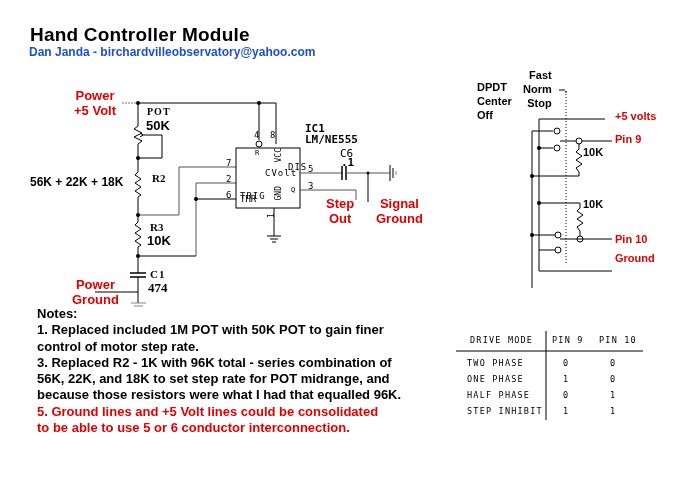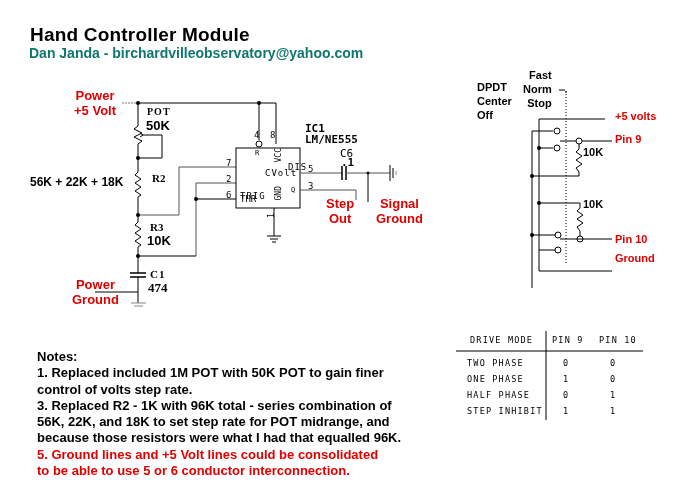--- a/index.html
+++ b/index.html
@@ -1,28 +1,28 @@
 <!DOCTYPE html>
 <html><head>
 <meta charset="utf-8">
 <style>
   html, body { margin:0; padding:0; background:#ffffff; }
   body { width:687px; height:488px; position:relative; overflow:hidden;
          font-family:"Liberation Sans", sans-serif; }
   .abs { position:absolute; white-space:nowrap; }
   .title { left:30px; top:24px; font-size:19px; font-weight:bold; color:#000; letter-spacing:0.2px; }
-  .author { left:29px; top:45px; font-size:14px; font-weight:bold; color:#0f766e; }
+  .author { left:29px; top:45px; font-size:12px; font-weight:bold; color:#1d4ed8; }
   .red { color:#e00000; font-weight:bold; }
   .blk { color:#000; font-weight:bold; }
   .lbl13 { font-size:13px; line-height:15px;text-align:center; }
   .lbl12 { font-size:12px; line-height:14px;text-align:center; }
   .mono { font-family:"DejaVu Sans Mono", monospace; font-size:9px; color:#000; }
   .monob { font-family:"DejaVu Sans Mono", monospace; font-size:11px; font-weight:bold; color:#000; }
   .serifb { font-family:"Liberation Serif", serif; font-weight:bold; color:#000; }
-  .notes { left:37px; top:306px; font-size:13px; font-weight:bold; line-height:16.3px;margin-top:43px; }
+  .notes { left:37px; top:306px; font-size:13px; font-weight:bold; line-height:16.3px; }
   .notes div { white-space:nowrap; }
   .notes .r { color:#e00000; }
   svg.schem { position:absolute; left:0; top:0; }
   .tbl { position:absolute; font-family:"DejaVu Sans Mono", monospace; font-size:8.5px; color:#000; letter-spacing:1.2px; }
 </style>
 </head>
 <body>
 
 <div class="abs title">Hand Controller Module</div>
 <div class="abs author">Dan Janda - birchardvilleobservatory@yahoo.com</div>
@@ -182,21 +182,21 @@
 <div class="abs red" style="left:615px;top:110px;font-size:11px;">+5 volts</div>
 <div class="abs red" style="left:615px;top:133px;font-size:11px;">Pin 9</div>
 <div class="abs blk" style="left:583px;top:146px;font-size:11px;">10K</div>
 <div class="abs blk" style="left:583px;top:198px;font-size:11px;">10K</div>
 <div class="abs red" style="left:615px;top:233px;font-size:11px;">Pin 10</div>
 <div class="abs red" style="left:615px;top:252px;font-size:11px;">Ground</div>
 
 <div class="abs notes">
   <div>Notes:</div>
   <div>1.  Replaced included 1M POT with 50K POT to gain finer</div>
-  <div>control of volts step rate.</div>
+  <div>control of motor step rate.</div>
   <div>3.  Replaced R2 - 1K with 96K total - series combination of</div>
   <div>56K, 22K, and 18K to set step rate for POT midrange, and</div>
   <div>because those resistors were what I had that equalled 96K.</div>
   <div class="r">5.  Ground lines and +5 Volt lines could be consolidated</div>
   <div class="r">to be able to use 5 or 6 conductor interconnection.</div>
 </div>
 
 <div class="tbl" style="left:462px;top:335px;padding-left:8px;">DRIVE MODE</div>
 <div class="tbl" style="left:552px;top:335px;">PIN 9</div>
 <div class="tbl" style="left:599px;top:335px;">PIN 10</div>

